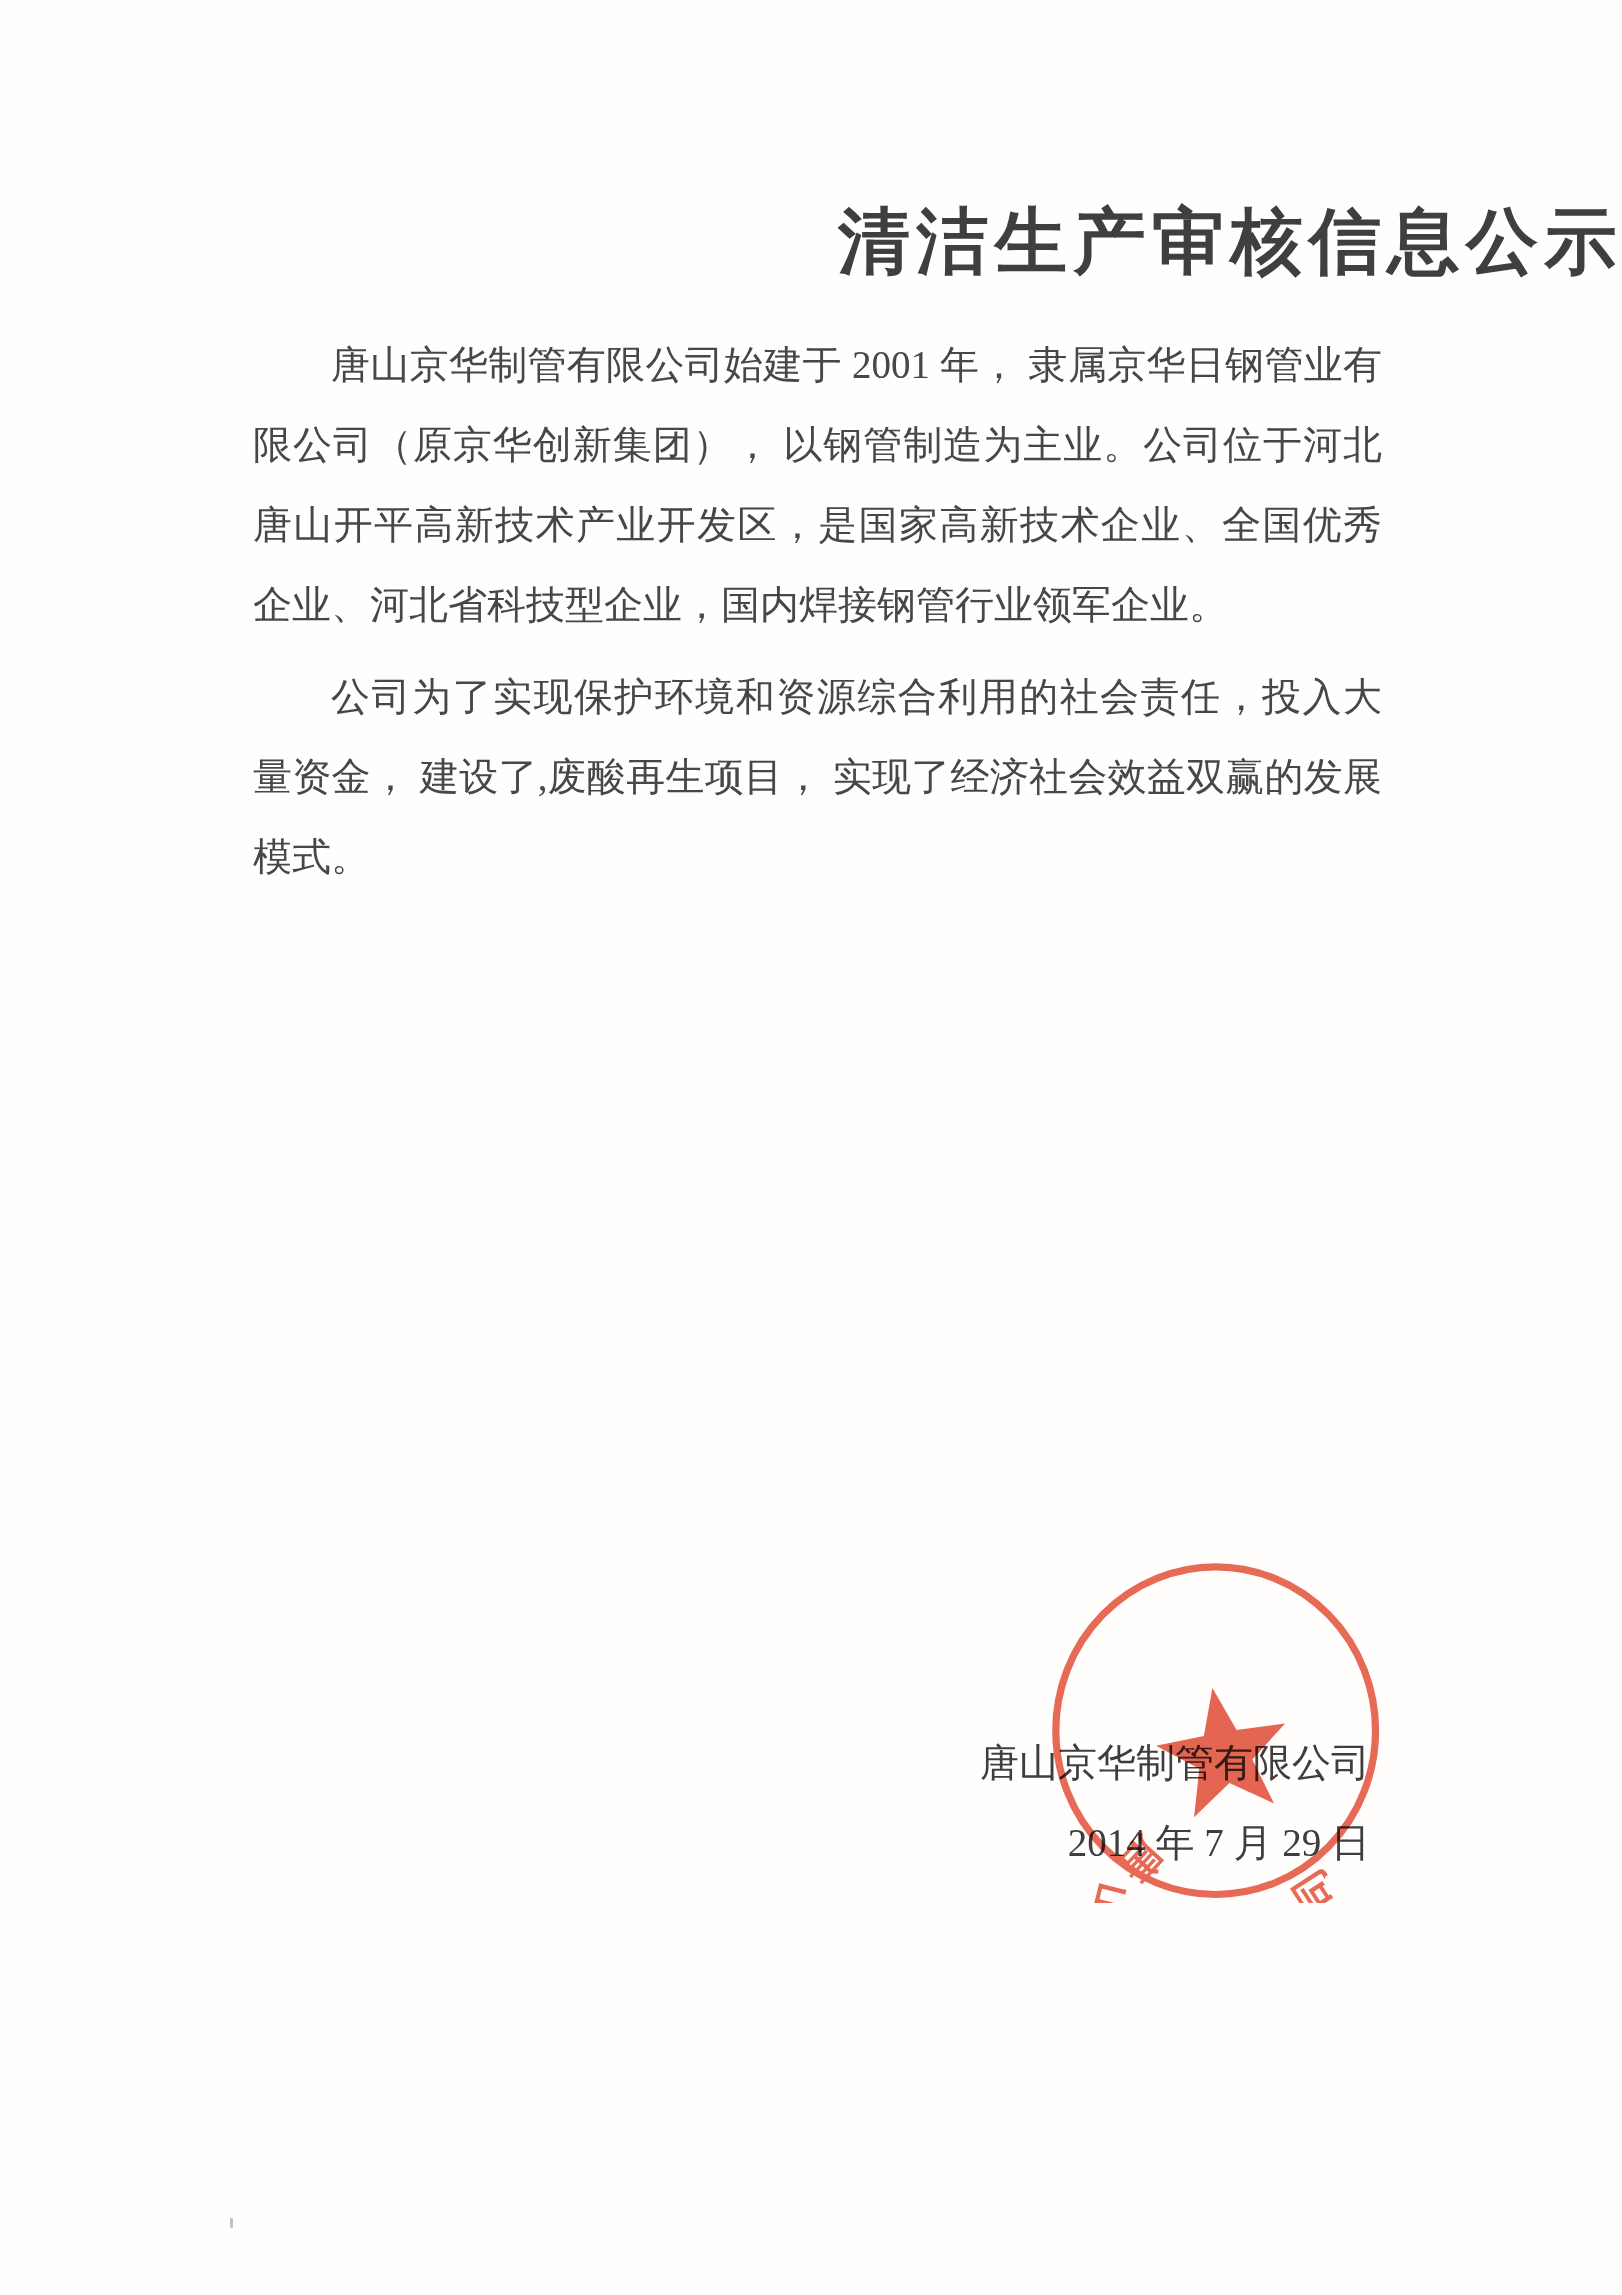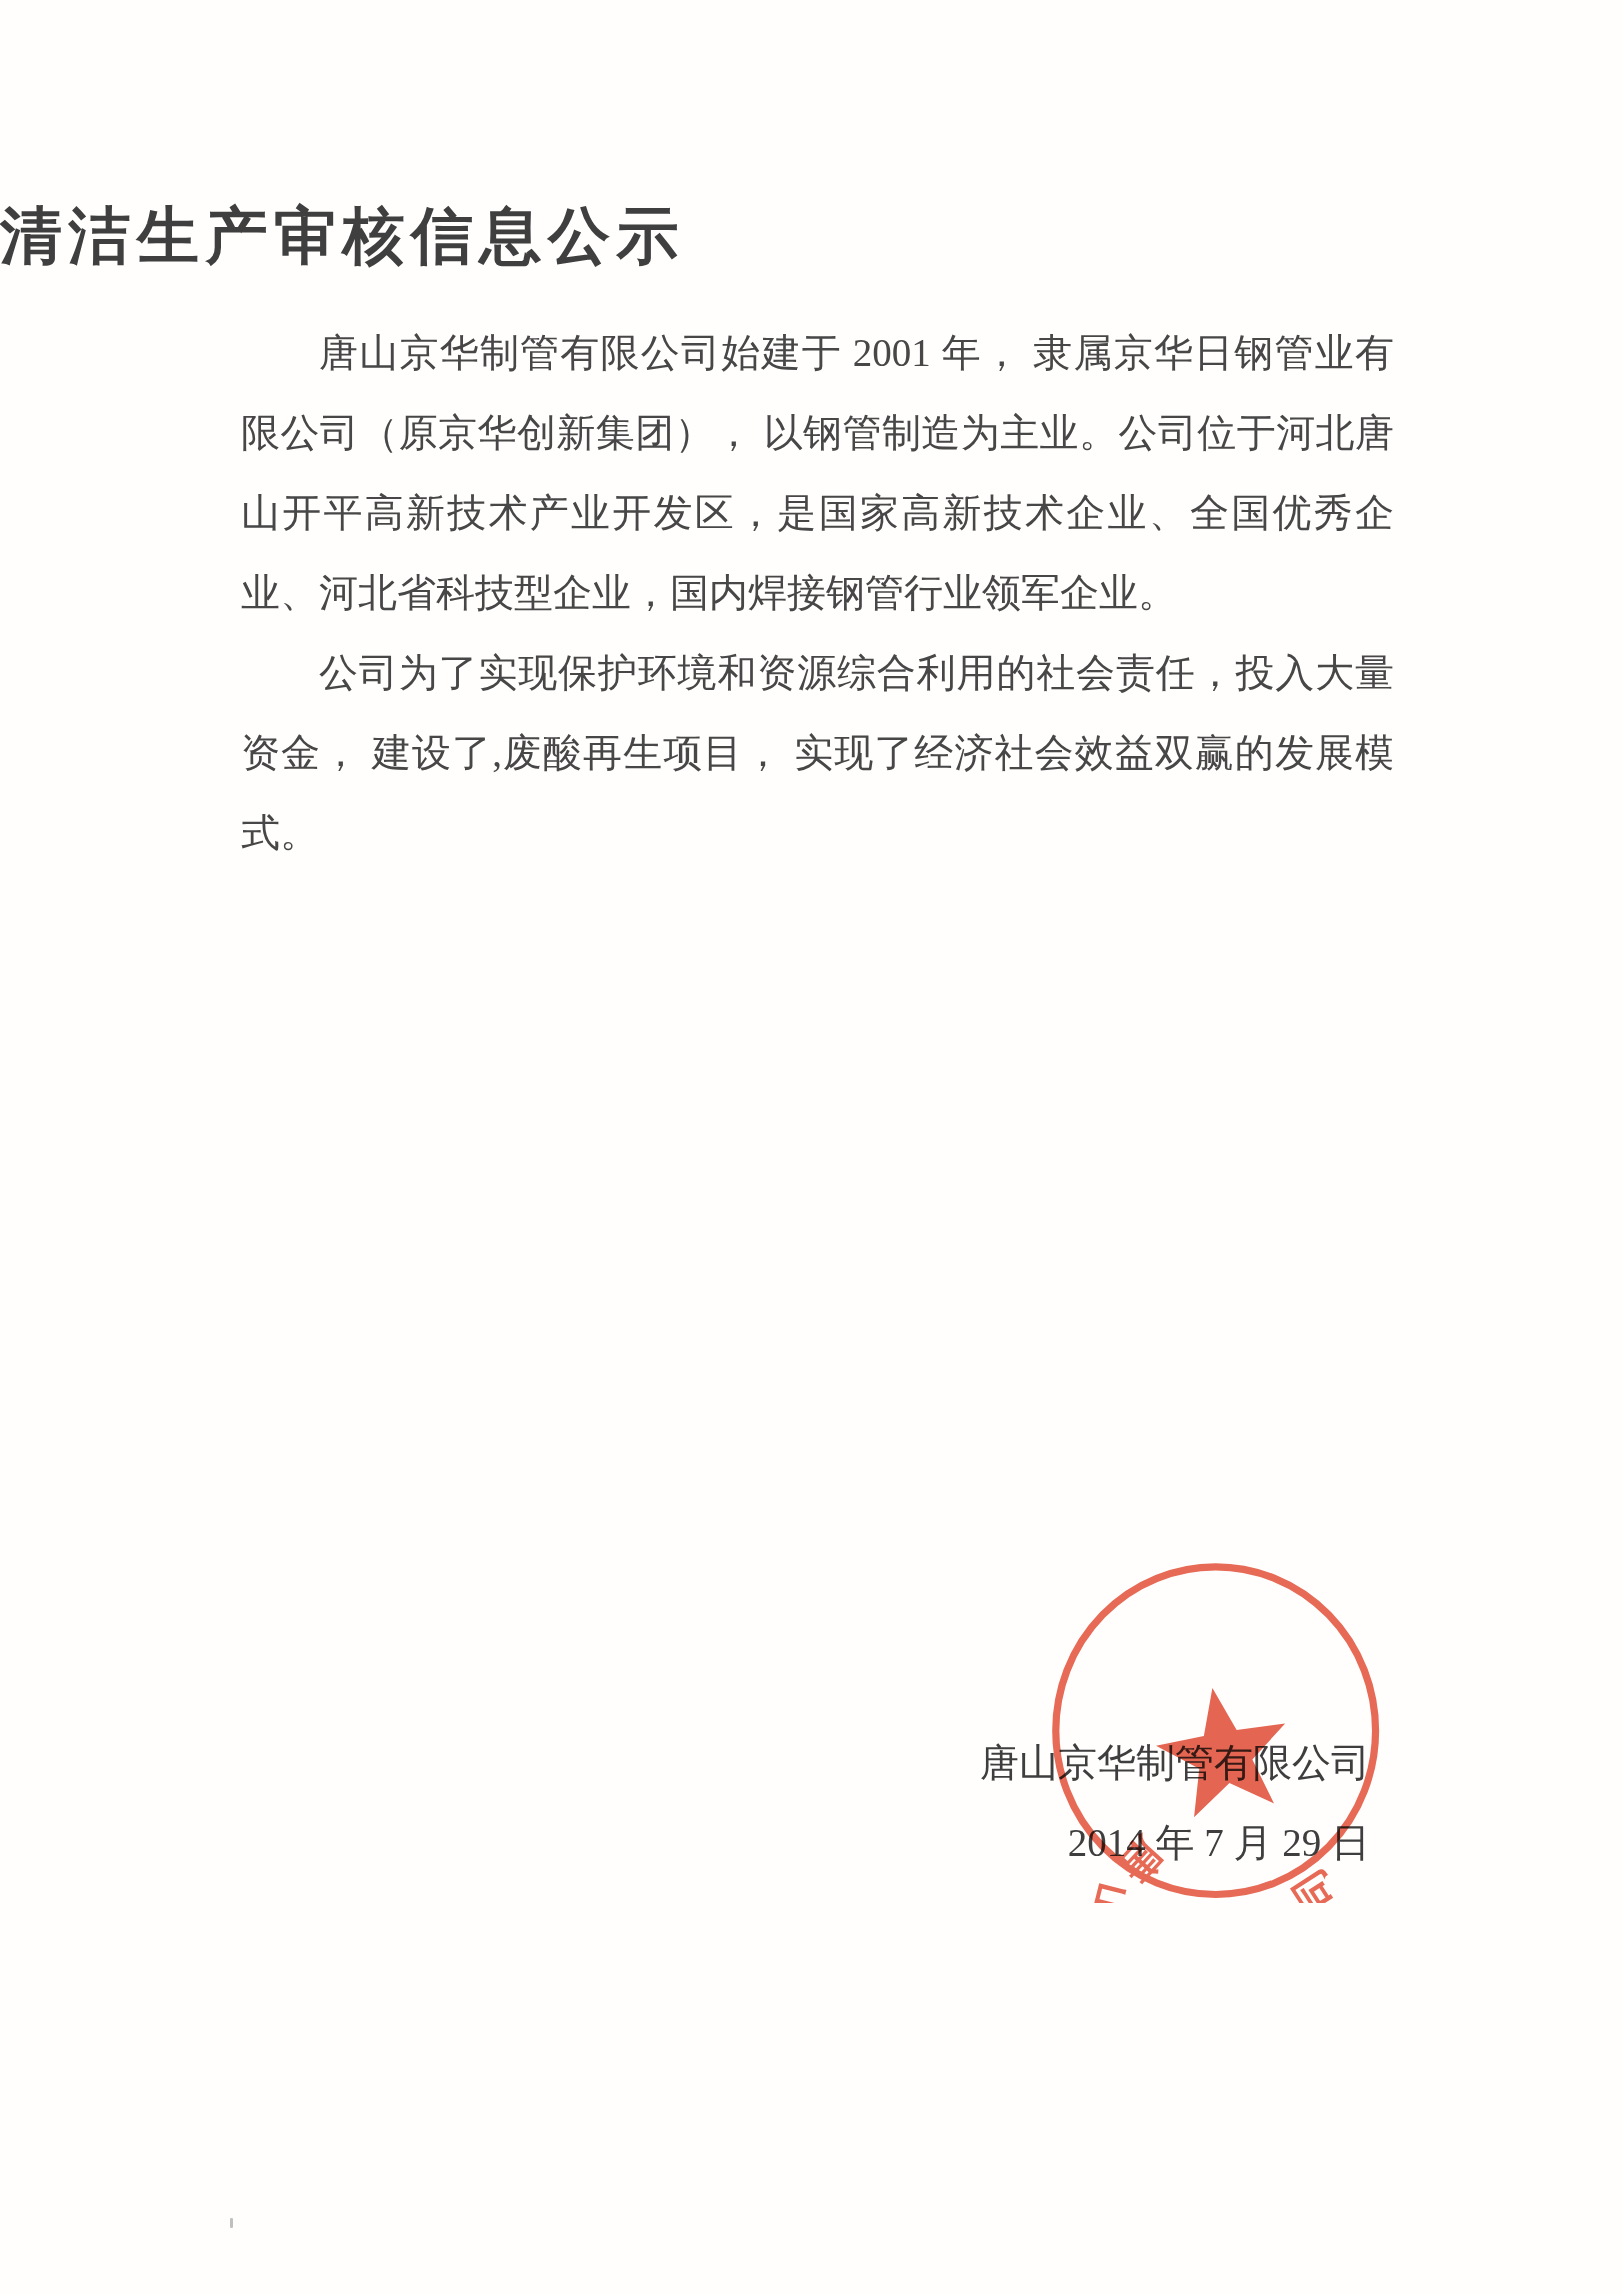--- a/index.html
+++ b/index.html
@@ -13,38 +13,38 @@
     height: 2295px;
     background: #fffefd;
     overflow: hidden;
     font-family: "Liberation Serif", "DejaVu Serif", serif;
   }
   .doc-title {
     position: absolute;
     top: 194px;
     left: 0;
     width: 100%;
-    text-align: left;
-    font-size: 62px;
+    text-align: right;
+    font-size: 72px;
     font-weight: bold;
     letter-spacing: 6.5px;
     color: #3f3f3f;
   }
   .doc-body {
     position: absolute;
     left: 241px;
     top: 313px;
     width: 1153px;
     font-size: 39px;
     line-height: 80px;
     text-align: justify;
     color: #474747;
   }
   .doc-body p {
-    margin: 0;
+    margin: 12px;
     padding: 0;
     text-indent: 2em;
   }
   .signature {
     position: absolute;
     top: 1723px;
     right: 253px;
     text-align: right;
     font-size: 39px;
     line-height: 80px;

